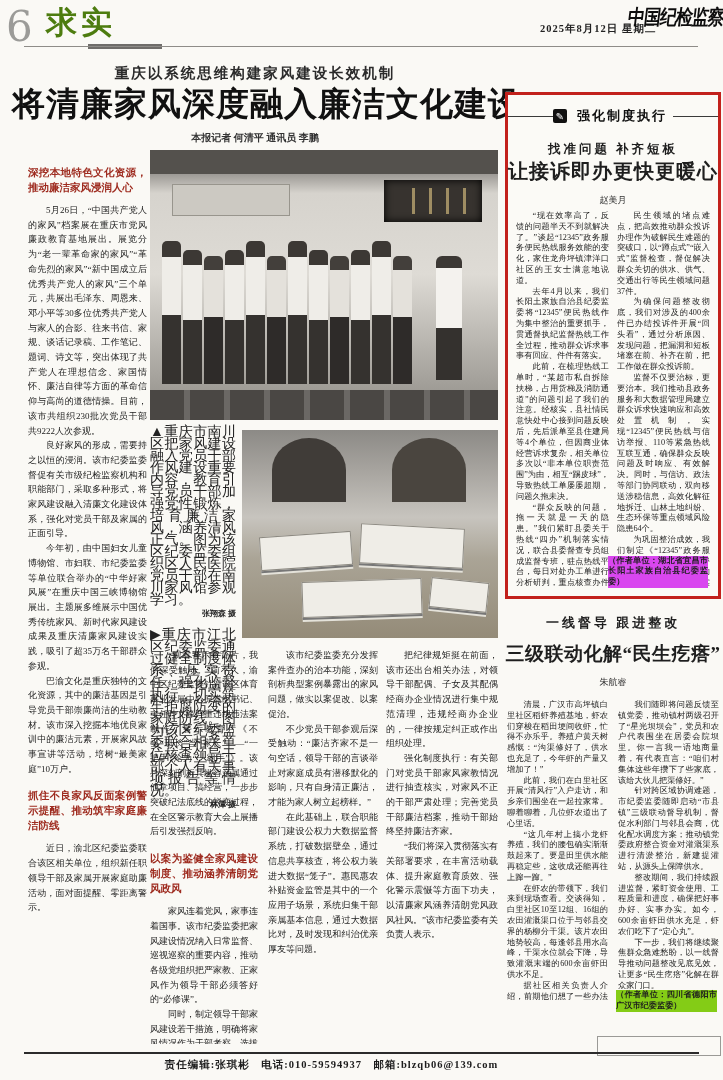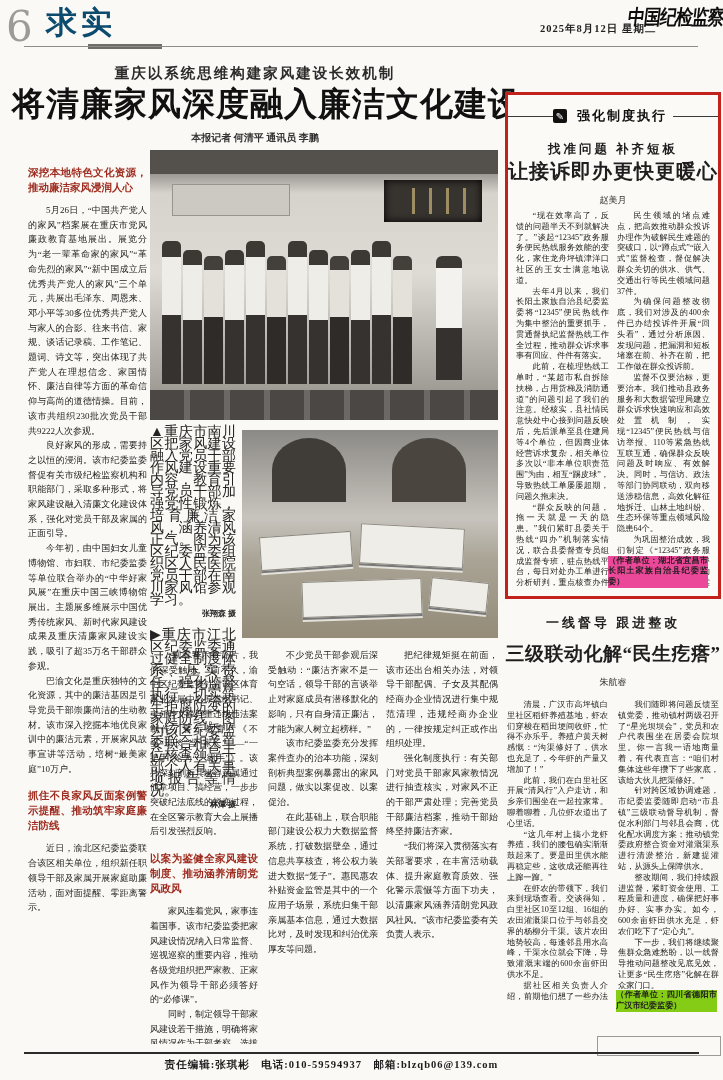--- a/index.html
+++ b/index.html
@@ -4,21 +4,21 @@
 <style>
   * { margin:0; padding:0; box-sizing:border-box; }
   html,body { background:#dddcd8; }
   body { font-family:"Liberation Serif","DejaVu Serif",serif; }
   .page { position:relative; width:723px; height:1080px; margin:0 auto;
           background:#faf9f5; color:#1e1e1e; overflow:hidden; }
   .abs { position:absolute; }
 
   
   .page-num { left:6px; top:2px; font-size:42px; color:#9b9b98; font-family:"DejaVu Serif",serif; }
-  .section-name { left:46px; top:2px; font-size:31px; font-weight:bold; letter-spacing:4px; color:#0c4a6e;
+  .section-name { left:46px; top:2px; font-size:31px; font-weight:bold; letter-spacing:4px; color:#4d7c0f;
                   font-family:"Liberation Serif",serif; }
   .section-bar { left:88px; top:44px; width:74px; height:5px; background:#6f6d6a; }
   .header-rule { left:24px; top:46px; width:674px; height:1px; background:#8e8c88; }
   .header-date { left:540px; top:22px; font-size:10.5px; font-weight:bold; color:#222; letter-spacing:1px; }
   .masthead { left:628px; top:6px; width:94px; font-size:17px; font-weight:bold; color:#0d0d0d;
               transform:skewX(-7deg) scaleY(1.2); letter-spacing:-1px; white-space:nowrap; }
 
   
   .kicker { left:30px; top:64px; width:450px; text-align:center; font-size:14.5px; font-weight:bold;
             letter-spacing:2px; color:#2b2b2b; }
@@ -83,21 +83,21 @@
   .note-chip { width:14px; height:14px; background:#111; color:#fff; border-radius:2px; margin-right:4px;
     display:inline-flex; align-items:center; justify-content:center; font-size:10px;
     font-family:"DejaVu Sans",sans-serif; }
   .rb-kicker { text-align:center; font-size:12.5px; font-weight:bold; letter-spacing:3px; margin-top:16px; }
   .rb-headline { text-align:center; font-size:20px; font-weight:900; letter-spacing:1px; margin-top:0; }
   .rb-author { text-align:center; font-size:9px; margin-top:9px; color:#333; }
   .rb-body { position:absolute; top:116px; bottom:10px; left:8px; right:8px; display:flex; gap:8px; }
   .rb-colA,.rb-colB { width:97px; overflow:hidden; }
   .smalltext { font-size:8.2px; line-height:10.8px; color:#1c1c1c; }
   .author-unit { position:absolute; right:10px; bottom:8px; width:100px; font-size:8.2px; line-height:10.8px;
-    font-weight:bold; text-align:justify; background:#ec4899; }
+    font-weight:bold; text-align:justify; background:#d946ef; }
 
   
   .msbox { left:505px; top:604px; width:216px; height:442px; }
   .ms-kicker { text-align:center; font-size:13px; font-weight:bold; letter-spacing:3px; margin-top:10px; }
   .ms-headline { text-align:center; font-size:19px; font-weight:900; letter-spacing:0.5px; margin-top:9px; }
   .ms-author { text-align:center; font-size:9px; margin-top:9px; color:#333; }
   .ms-body { position:absolute; top:96px; bottom:46px; left:2px; right:2px; display:flex; gap:10px; }
   .ms-colA,.ms-colB { width:101px; overflow:hidden; }
   .ms-unit { position:absolute; right:4px; bottom:34px; width:101px; font-size:8.2px; line-height:10.8px;
     font-weight:bold; text-align:justify; background:#84cc16; }
@@ -182,22 +182,22 @@
       </div>
     <div class="subhead">以案为鉴健全家风建设制度、推动涵养清朗党风政风</div>
     <div>
         <p class="para">家风连着党风，家事连着国事。该市纪委监委把家风建设情况纳入日常监督、巡视巡察的重要内容，推动各级党组织把严家教、正家风作为领导干部必须答好的“必修课”。</p>
         <p class="para">同时，制定领导干部家风建设若干措施，明确将家风情况作为干部考察、选拔任用的重要参考，推动家风建设制度化、规范化、长效化。</p>
       </div>
   </div>
 
   <div class="abs col col3 bodytext">
     <div>
+        <p class="para">该市纪委监委充分发挥案件查办的治本功能，深刻剖析典型案例暴露出的家风问题，做实以案促改、以案促治。</p>
         <p class="para">不少党员干部参观后深受触动：“廉洁齐家不是一句空话，领导干部的言谈举止对家庭成员有潜移默化的影响，只有自身清正廉洁，才能为家人树立起榜样。”</p>
-        <p class="para">该市纪委监委充分发挥案件查办的治本功能，深刻剖析典型案例暴露出的家风问题，做实以案促改、以案促治。</p>
         <p class="para">在此基础上，联合职能部门建设公权力大数据监督系统，打破数据壁垒，通过信息共享核查，将公权力装进大数据“笼子”。惠民惠农补贴资金监管是其中的一个应用子场景，系统归集干部亲属基本信息，通过大数据比对，及时发现和纠治优亲厚友等问题。</p>
       </div>
   </div>
 
   <div class="abs col col4 bodytext">
     <div>
         <p class="para">把纪律规矩挺在前面，该市还出台相关办法，对领导干部配偶、子女及其配偶经商办企业情况进行集中规范清理，违规经商办企业的，一律按规定纠正或作出组织处理。</p>
         <p class="para">强化制度执行：有关部门对党员干部家风家教情况进行抽查核实，对家风不正的干部严肃处理；完善党员干部廉洁档案，推动干部始终坚持廉洁齐家。</p>
         <p class="para">“我们将深入贯彻落实有关部署要求，在丰富活动载体、提升家庭教育质效、强化警示震慑等方面下功夫，以清廉家风涵养清朗党风政风社风。”该市纪委监委有关负责人表示。</p>
       </div>

